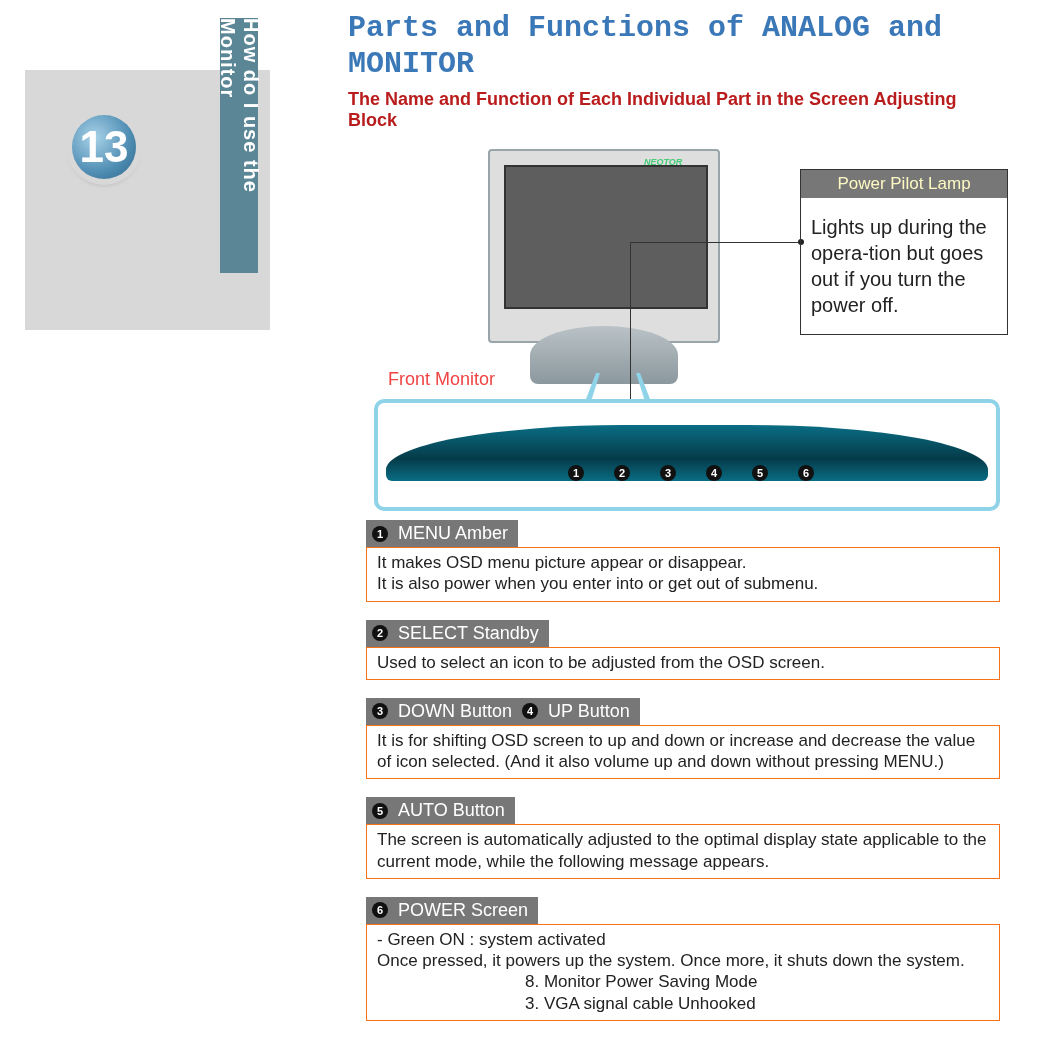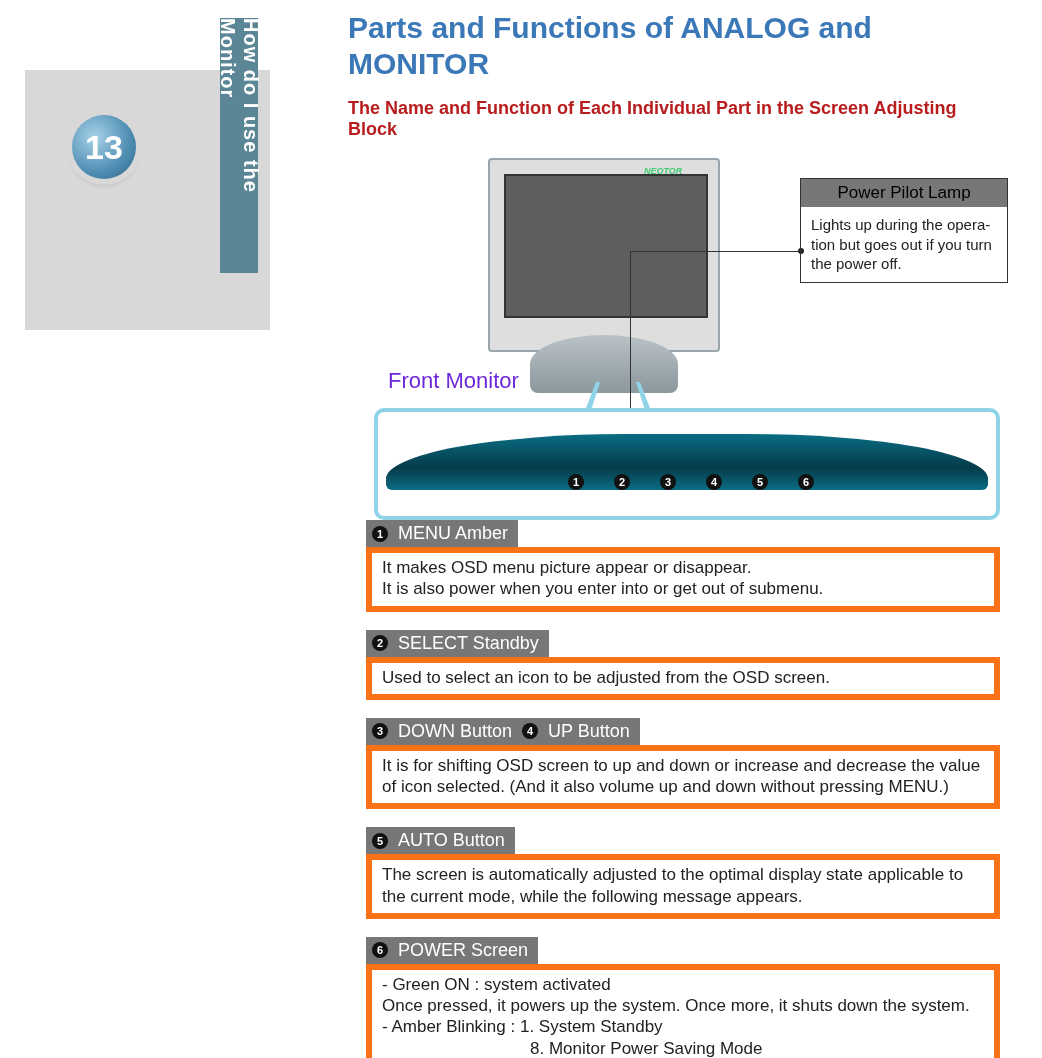--- a/index.html
+++ b/index.html
@@ -43,41 +43,41 @@
   }
   .page-num-badge {
     position: absolute;
     left: 72px;
     top: 115px;
     width: 64px;
     height: 64px;
     border-radius: 50%;
     background: radial-gradient(circle at 35% 35%, #a8d2e8, #4f8db3 60%, #2d6688);
     color: #fff;
-    font-size: 34px;
+    font-size: 44px;
     font-weight: bold;
     display: flex;
     align-items: center;
     justify-content: center;
     box-shadow: 0 0 0 6px #d8d8d8, 0 4px 6px rgba(0,0,0,0.3);
   }
   .main {
     position: absolute;
     left: 348px;
     top: 10px;
     width: 660px;
   }
   .title {
     color: #3b78b8;
     font-size: 30px;
     font-weight: bold;
     line-height: 1.2;
-    font-family: Liberation Sans, sans-serif;
+    font-family: Liberation Mono, monospace;
     font-stretch: condensed;
-    margin-bottom: 16px;
+    margin-bottom: 7px;
   }
   .subtitle {
     font-weight: bold;
     font-size: 18px;
     color: #b91c1c;
     margin-bottom: 18px;
     font-family: "Arial Narrow", Arial, sans-serif;
   }
   
   .illus {
@@ -121,43 +121,43 @@
     left: 248px; top: 224px;
     width: 36px; height: 40px;
     border-left: 4px solid #8fd3e8;
     border-right: 4px solid #8fd3e8;
     transform: perspective(40px) rotateX(35deg);
     transform-origin: top;
   }
   .front-label {
     position: absolute;
     left: 40px;
-    top: 210px;
-    color: #6d28d9;
-    font-size: 22px;
+    top: 220px;
+    color: #ef4444;
+    font-size: 18px;
     font-family: "Arial Narrow", Arial, sans-serif;
   }
   .callout-box {
     position: absolute;
     right: 0;
     top: 20px;
     width: 206px;
     border: 1px solid #333;
   }
   .callout-head {
     background: #777;
-    color: #000000;
+    color: #fef9c3;
     text-align: center;
     padding: 4px 6px;
     font-size: 17px;
     font-family: "Arial Narrow", Arial, sans-serif;
   }
   .callout-body {
-    padding: 8px 10px;
-    font-size: 15px;
+    padding: 16px 10px;
+    font-size: 20px;
     font-family: "Arial Narrow", Arial, sans-serif;
     line-height: 1.3;
   }
   .callout-line {
     position: absolute;
     width: 168px;
     height: 152px;
     left: 282px;
     top: 93px;
     border-top: 1px solid #333;
@@ -226,21 +226,21 @@
     align-items: center;
     background: #777;
     color: #fff;
     padding: 3px 10px 3px 6px;
     font-size: 18px;
     font-family: "Arial Narrow", Arial, sans-serif;
     gap: 10px;
   }
   .sec-head .circ-n { background:#111;}
   .sec-body {
-    border: 6px solid #f97316;
+    border: 1px solid #f97316;
     padding: 4px 10px 6px 10px;
     font-size: 17px;
     font-family: "Arial Narrow", Arial, sans-serif;
     line-height: 1.25;
   }
   .sec-body .line { display:block; }
   .indent { padding-left: 148px; display:block;}
 </style>
 </head>
 <body>
@@ -314,18 +314,17 @@
           <span>AUTO Button</span>
         </div><div class="sec-body">
           <span class="line">The screen is  automatically adjusted to the optimal display state applicable to the current mode, while the following message appears.</span>
         </div></div>
       <div class="sec"><div class="sec-head">
           <span class="circ-n">6</span>
           <span>POWER Screen</span>
         </div><div class="sec-body">
           <span class="line">- Green ON : system activated</span>
           <span class="line">Once pressed, it powers up the system. Once more, it shuts down the system.</span>
-          <span class="line">- Amber Blinking : 1. System Standby</span>
           <span class="line indent">8. Monitor Power Saving Mode</span>
           <span class="line indent">3. VGA signal cable Unhooked</span>
         </div></div>
     </div>
 </div>
 
 </body></html>

